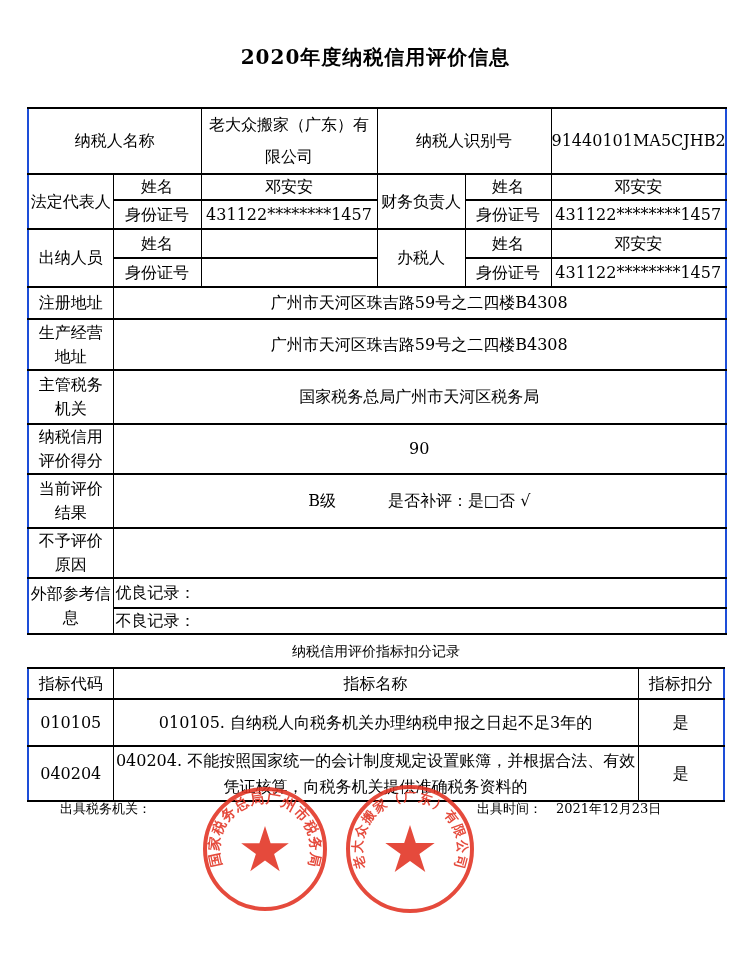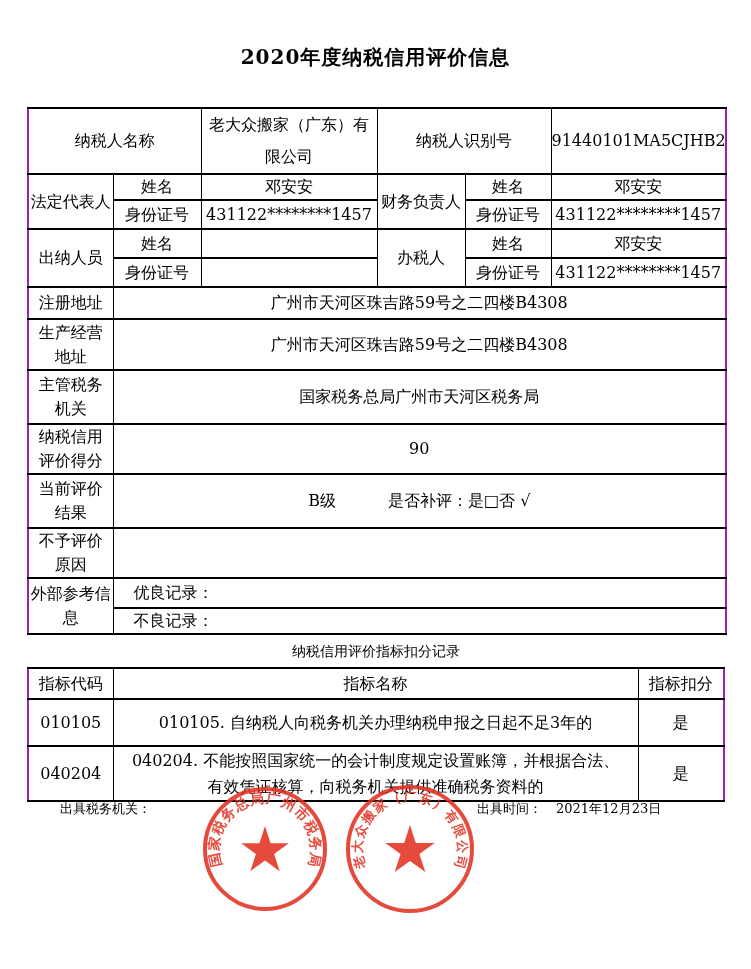--- a/index.html
+++ b/index.html
@@ -6,36 +6,36 @@
   body{
     width:751px;height:969px;background:#ffffff;position:relative;overflow:hidden;
     font-family:"DejaVu Serif","Liberation Serif",serif;color:#000;
   }
   .page-title{
     position:absolute;top:44px;left:0;width:751px;text-align:center;
     font-size:20px;font-weight:bold;letter-spacing:1px;
   }
   .doc-wrap{position:absolute;left:27px;top:107px;width:698px;}
   table{border-collapse:collapse;table-layout:fixed;width:698px;}
-  table.bordered{border:2px solid #a21caf;}
+  table.bordered{border:2px solid #1d4ed8;}
   td{
     border-left:1px solid #000;border-right:1px solid #000;
     border-top:2px solid #000;border-bottom:2px solid #000;
     padding:0;text-align:center;vertical-align:middle;
     font-size:16px;line-height:24px;overflow:hidden;
   }
   td.prewrap{white-space:pre-line;}
-  td.leftal{text-align:left;padding-left:20px;}
+  td.leftal{text-align:left;padding-left:2px;}
   .co-name{line-height:32px;margin-left:36px;}
   .result-cell span{display:inline-block;}
   .result-gap{width:52px;}
   .section-title{
     height:32px;line-height:32px;text-align:center;font-size:14px;
   }
-  .ded-name{line-height:26px;padding:0 18px;}
+  .ded-name{line-height:26px;padding:0 2px;}
   .footer-row{
     position:absolute;left:27px;top:797px;width:698px;height:24px;
     font-size:13px;line-height:24px;
   }
   .footer-issuer{position:absolute;left:33px;top:0;}
   .footer-time{position:absolute;left:450px;top:0;}
   .footer-date{margin-left:14px;}
   .stamps-svg{position:absolute;left:170px;top:772px;}
 </style>
 </head>

